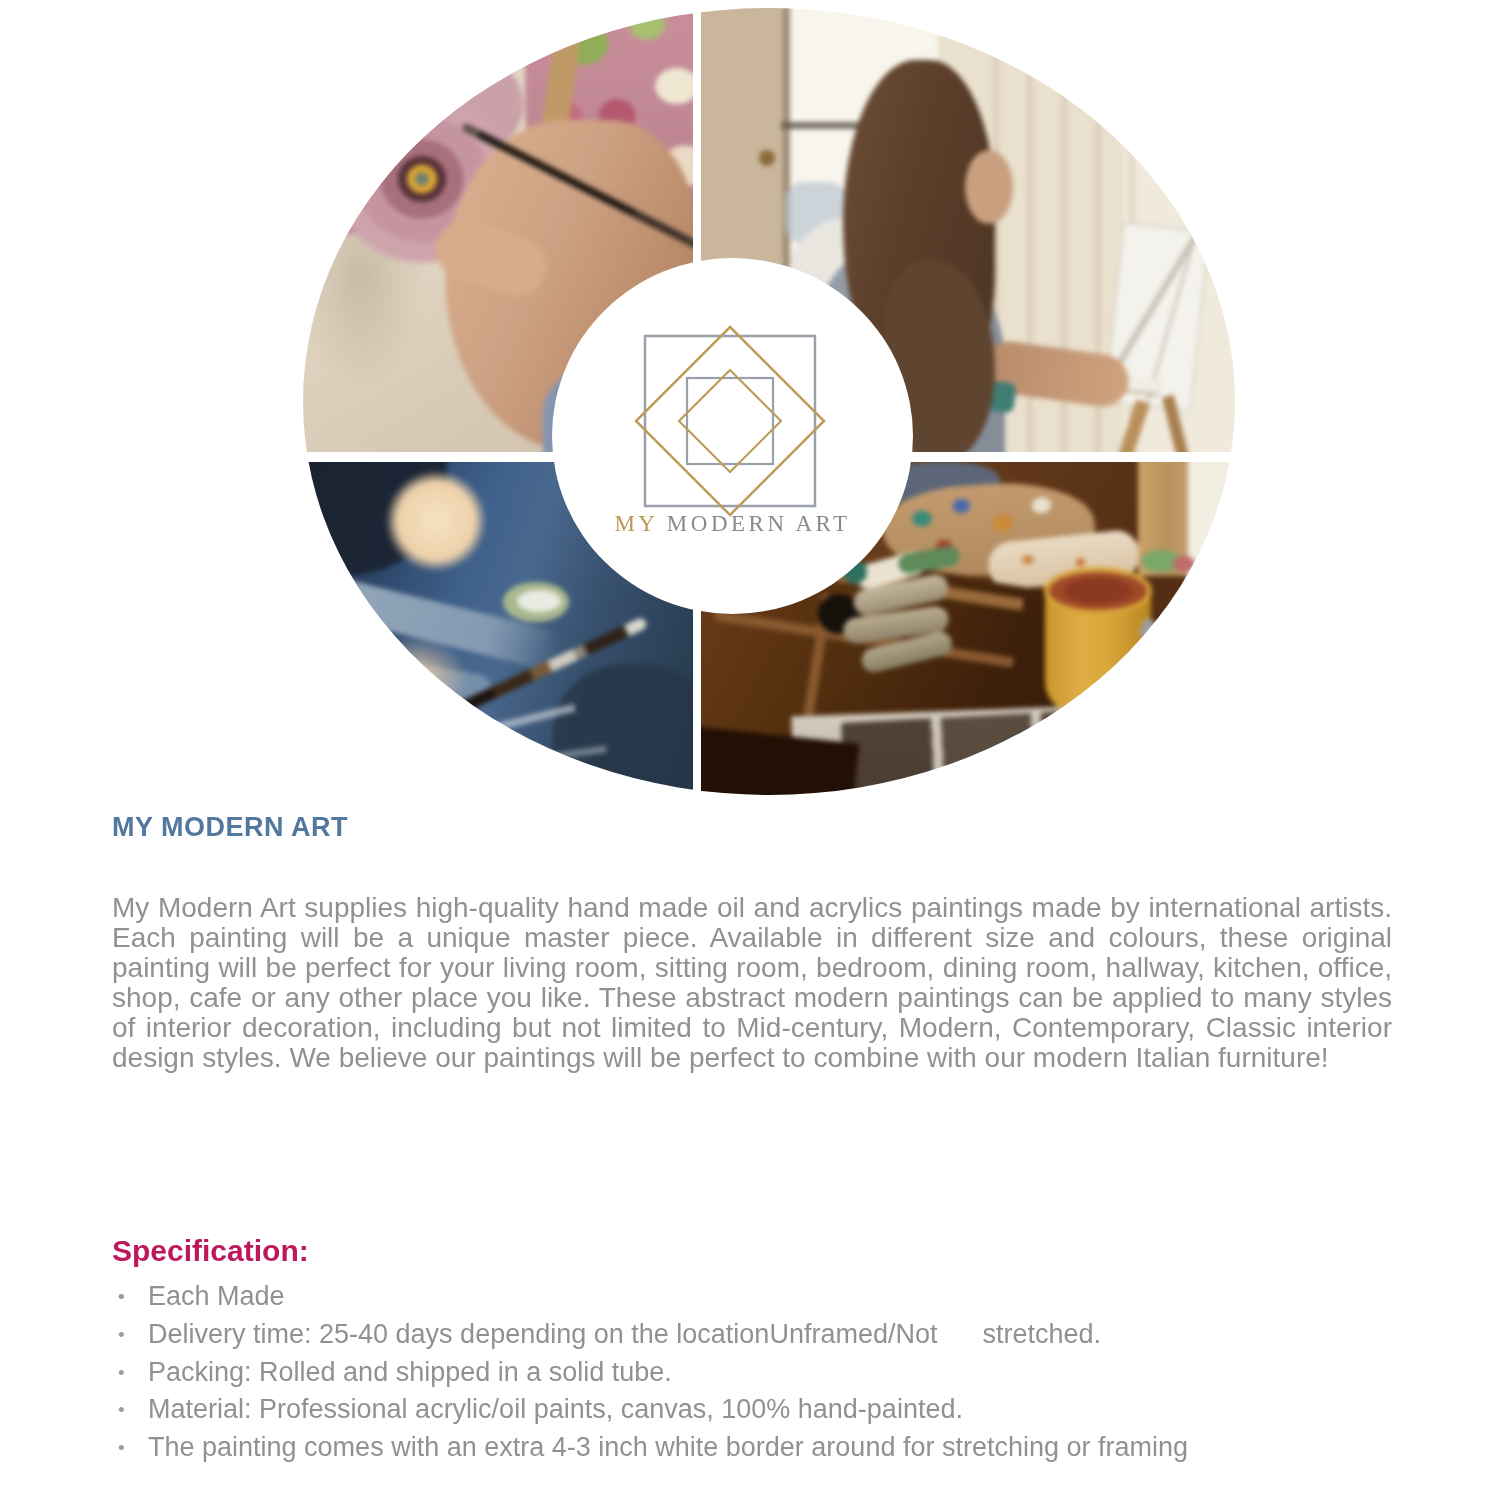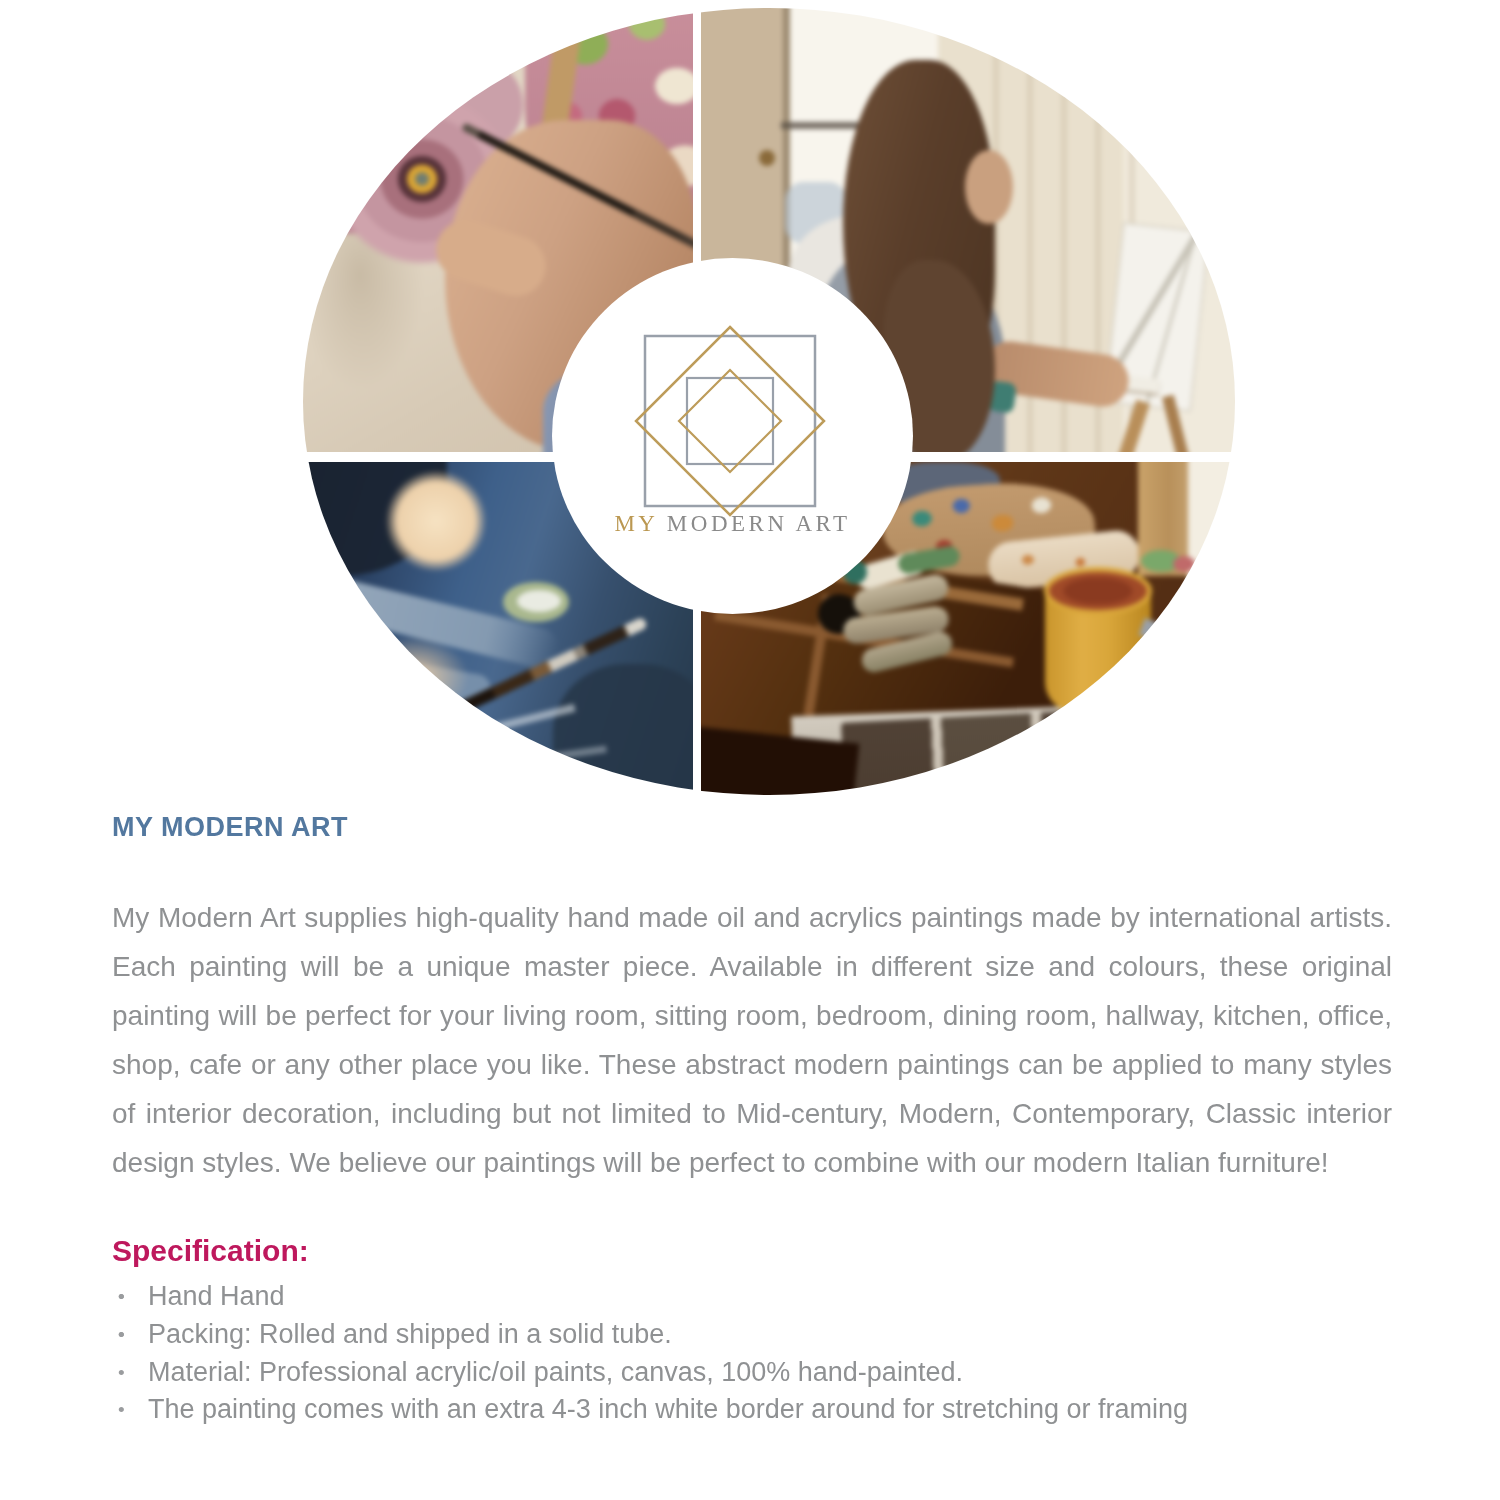--- a/index.html
+++ b/index.html
@@ -137,21 +137,21 @@
   
   .logo-circle{position:absolute;left:249px;top:250px;width:361px;height:356px;border-radius:50%;background:#fff;}
   .logo-svg{position:absolute;left:78px;top:63px;}
   .logo-text{position:absolute;left:0;right:0;top:253px;text-align:center;
     font-family:"Liberation Serif",serif;font-size:23px;letter-spacing:3.5px;color:#8a8a8a;white-space:pre;}
   .logo-text .gold{color:#bb9852;}
 
   
   .title{position:absolute;left:112px;top:812px;margin:0;font-size:27px;font-weight:700;
     letter-spacing:.5px;color:#53789f;}
-  .about{position:absolute;left:112px;top:893px;width:1280px;margin:0;font-size:28px;line-height:49px;
+  .about{position:absolute;left:112px;top:893px;width:1280px;margin:0;font-size:28px;line-height:30px;
     color:#8f9193;text-align:justify;}
   .spec-title{position:absolute;left:112px;top:1234px;margin:0;font-size:30px;font-weight:700;color:#be185d;}
   .spec-list{position:absolute;left:112px;top:1278px;margin:0;padding:0;list-style:none;width:1300px;}
   .spec-list li{position:relative;padding-left:36px;font-size:27px;line-height:37.8px;color:#8f9193;}
   .spec-list li .dot{position:absolute;left:6px;top:0;font-size:19px;color:#9a9c9e;}
   .spec-list li .txt{white-space:pre-wrap;}
 </style>
 </head>
 <body>
 
@@ -253,20 +253,20 @@
   </section>
 
   <h1 class="title">MY MODERN ART</h1>
 
   <p class="about">My Modern Art supplies high-quality hand made oil and acrylics paintings made by international artists. Each painting will be a unique master piece. Available in different size and colours, these original painting will be perfect for your living room, sitting room, bedroom, dining room, hallway, kitchen, office, shop, cafe or any other place you like. These abstract modern paintings can be applied to many styles of interior decoration, including but not limited to Mid-century, Modern, Contemporary, Classic interior design styles. We believe our paintings will be perfect to combine with our modern Italian furniture!</p>
 
   <h2 class="spec-title">Specification:</h2>
 
   <ul class="spec-list">
     <li><span class="dot">•</span></li>
-    <li><span class="dot">•</span><span class="txt">Hand Hand</span></li>
-    <li><span class="dot">•</span></li>
+    <li><span class="dot">•</span><span class="txt">Each Made</span></li>
+    <li><span class="dot">•</span><span class="txt">Delivery time: 25-40 days depending on the locationUnframed/Not      stretched.</span></li>
     <li><span class="dot">•</span><span class="txt">Packing: Rolled and shipped in a solid tube.</span></li>
     <li><span class="dot">•</span><span class="txt">Material: Professional acrylic/oil paints, canvas, 100% hand-painted.</span></li>
     <li><span class="dot">•</span><span class="txt">The painting comes with an extra 4-3 inch white border around for stretching or framing</span></li>
   </ul>
 
 </div>
 
 </body></html>

